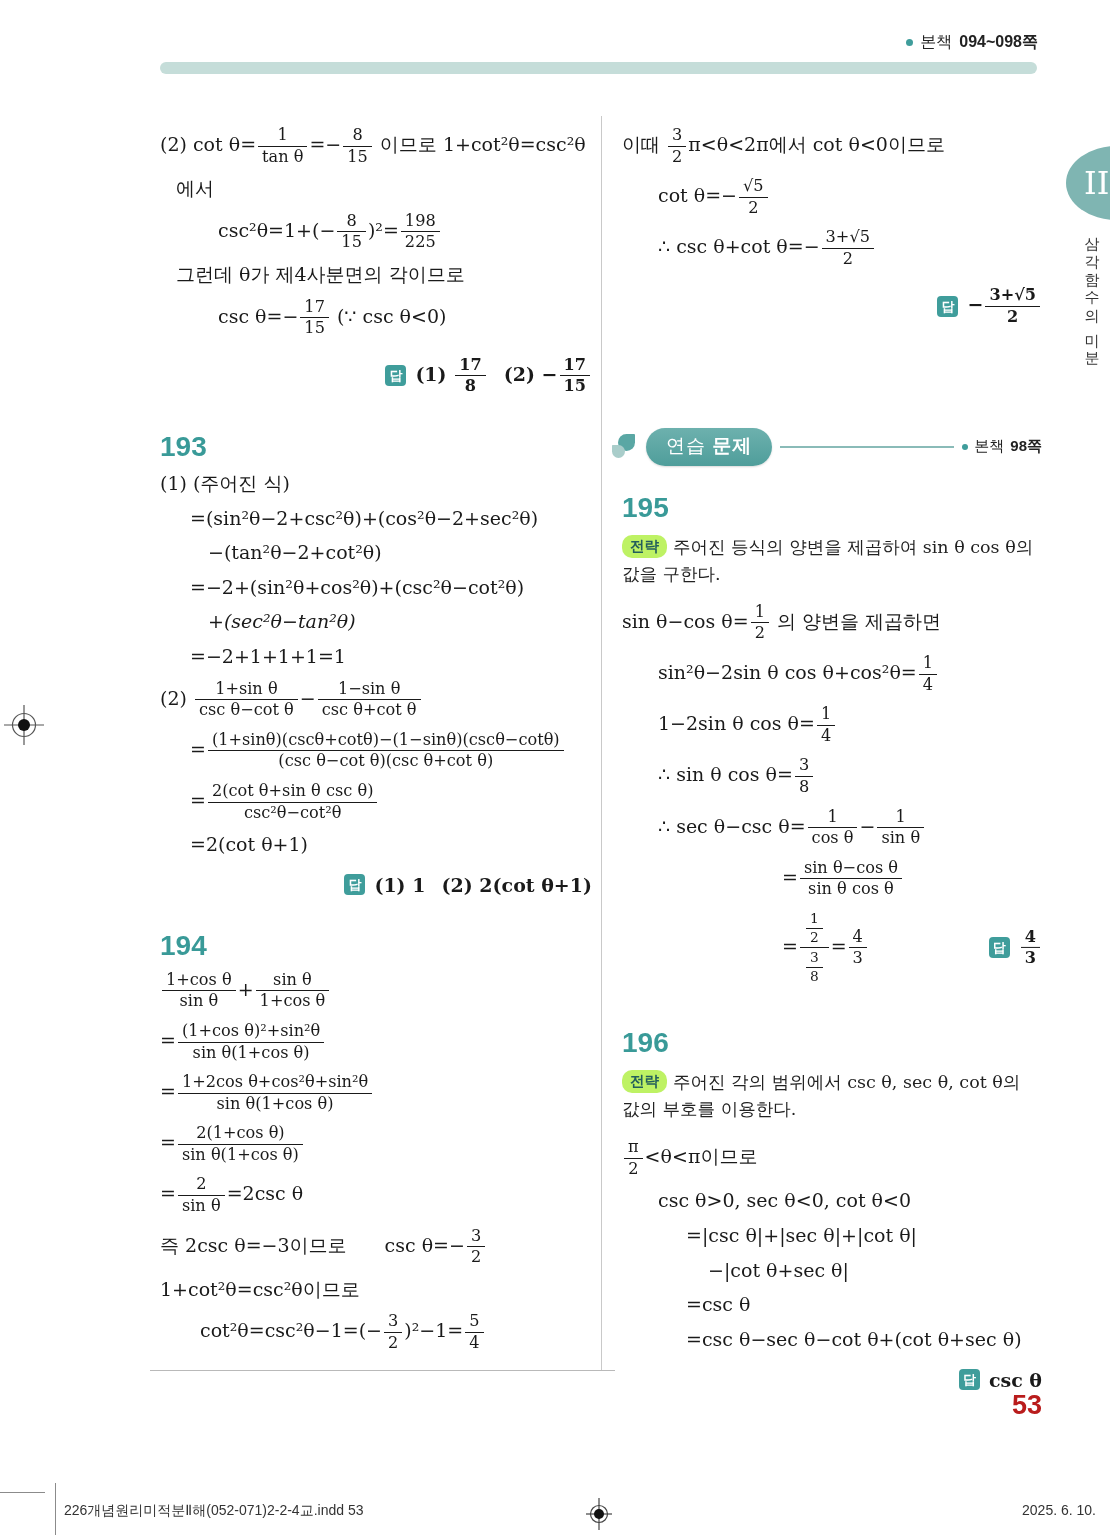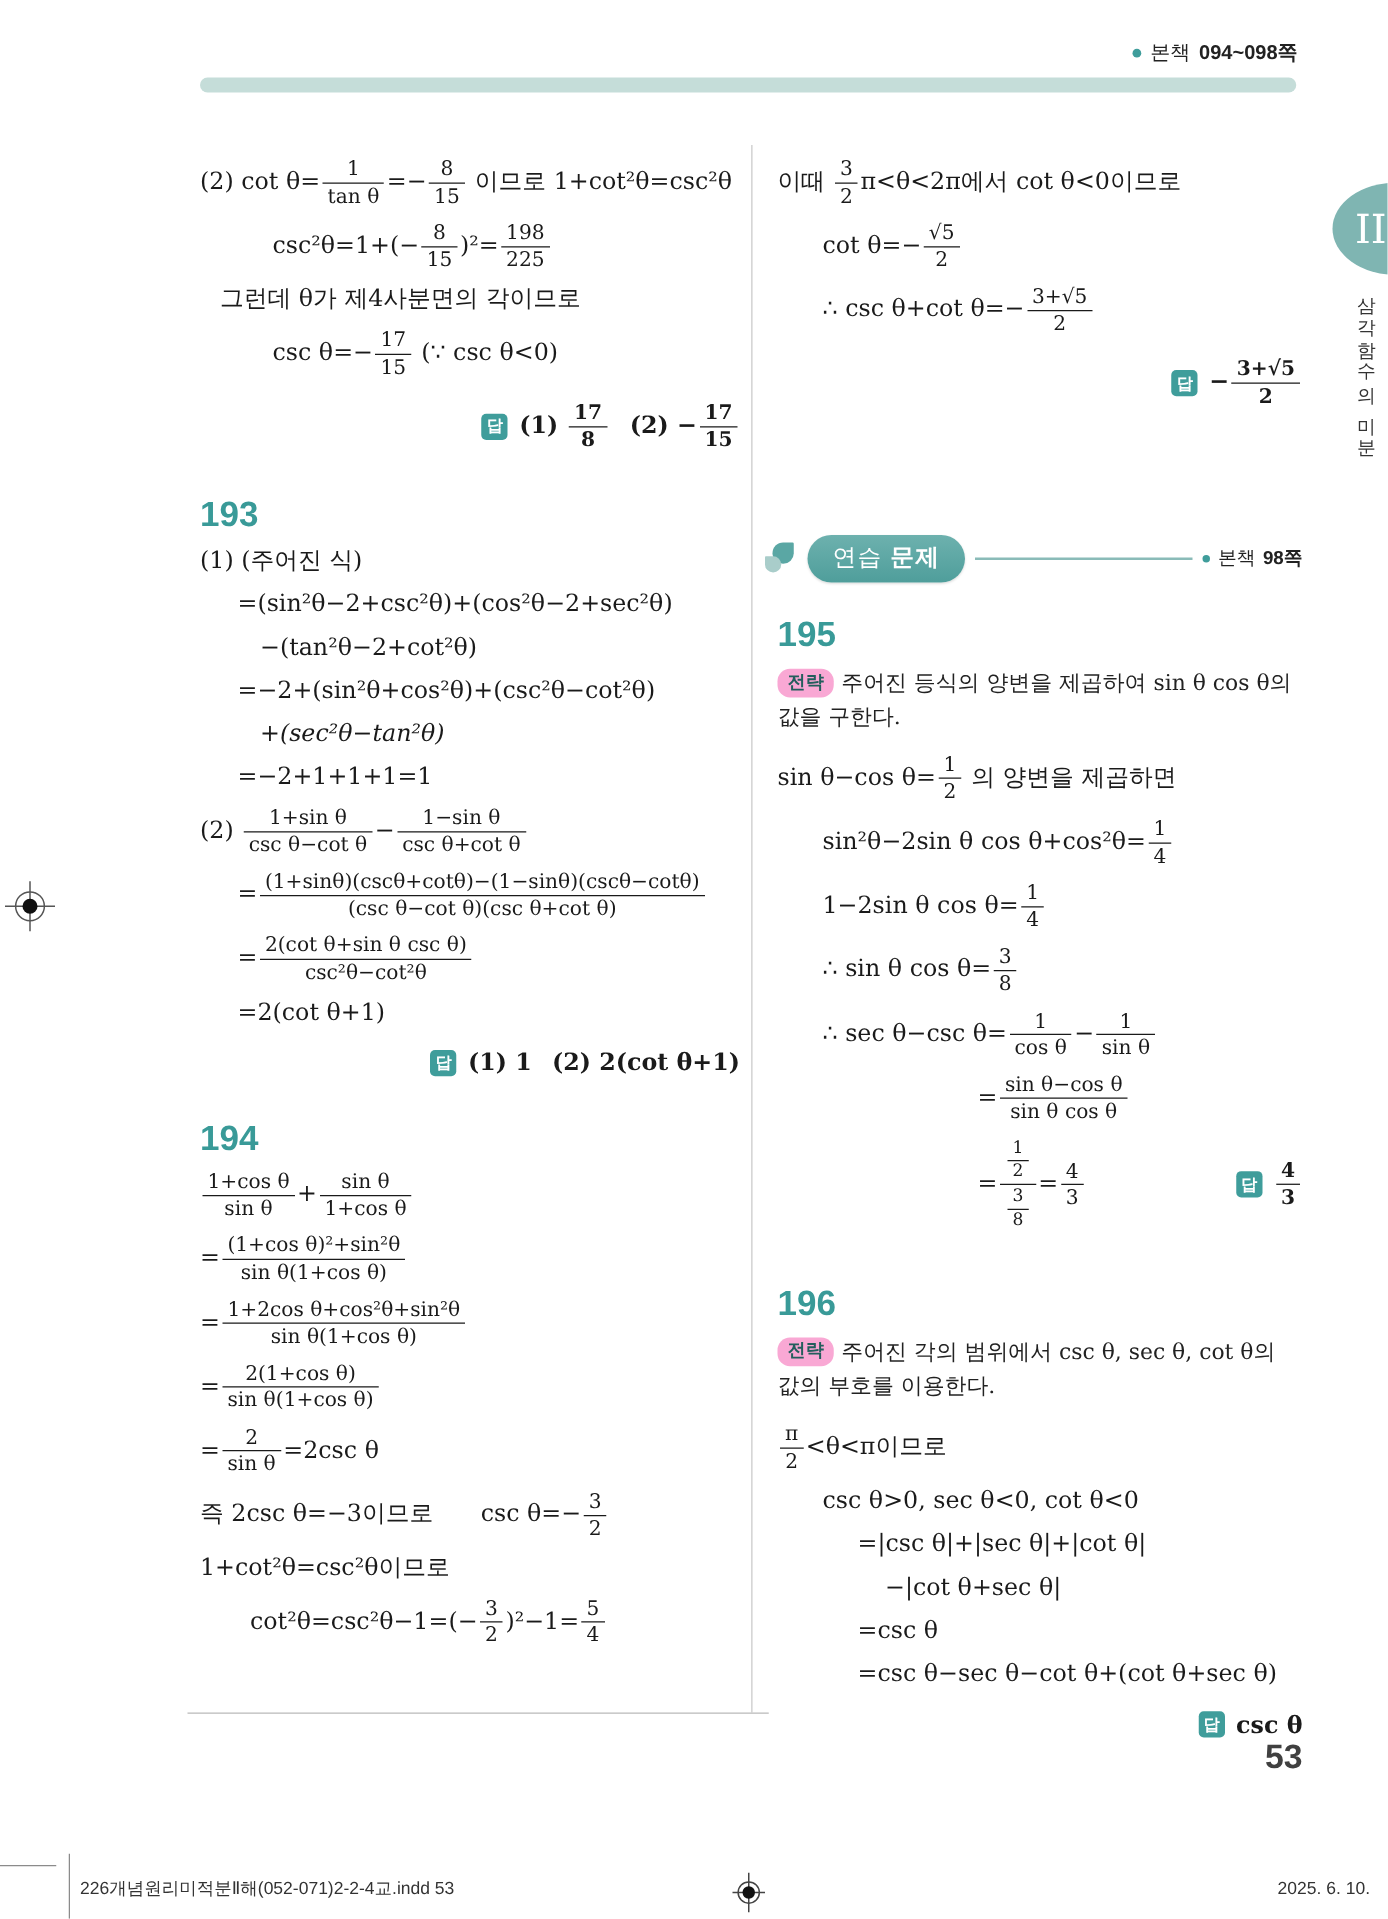--- a/index.html
+++ b/index.html
@@ -16,21 +16,21 @@
   .header-ref b{font-weight:700;}
   .header-rule{position:absolute;left:160px;top:62px;width:877px;height:12px;border-radius:7px;background:#c5ddd9;}
   .col-divider{position:absolute;left:601px;top:116px;width:1px;height:1254px;background:#c9c9c9;}
   .bottom-rule{position:absolute;left:150px;top:1370px;width:465px;height:1px;background:#b9b9b9;}
   .sidebar-circle{position:absolute;left:1066px;top:146px;width:84px;height:74px;border-radius:50%;
     background:#7fb5b2;color:#fff;display:flex;align-items:center;padding-left:18px;
     font-family:"DejaVu Serif",serif;font-size:32px;}
   .sidebar-title{position:absolute;left:1082px;top:226px;writing-mode:vertical-rl;
     font-family:"Liberation Sans",sans-serif;font-size:15px;color:#333;letter-spacing:3px;}
   .page-number{position:absolute;right:68px;top:1390px;font-family:"Liberation Sans",sans-serif;
-    font-size:27px;font-weight:700;color:#404040;}
+    font-size:27px;font-weight:700;color:#b91c1c;}
   .footer-file{position:absolute;left:64px;top:1502px;font-family:"Liberation Sans",sans-serif;
     font-size:14px;color:#333;}
   .footer-date{position:absolute;right:14px;top:1502px;font-family:"Liberation Sans",sans-serif;
     font-size:14px;color:#333;}
   .crop-bl-h{position:absolute;left:0;top:1492px;width:45px;height:1px;background:#8b8b8b;}
   .crop-bl-v{position:absolute;left:55px;top:1483px;width:1px;height:52px;background:#8b8b8b;}
   .reg-left{position:absolute;left:3px;top:704px;}
   .reg-center{position:absolute;left:583px;top:1498px;}
   
   .col{position:absolute;top:116px;}
@@ -62,21 +62,21 @@
     padding:5px 20px 7px;font-family:"Liberation Sans",sans-serif;font-size:19px;letter-spacing:1px;
     box-shadow:0 1px 2px rgba(0,0,0,.15);white-space:nowrap;}
   .practice-pill b{font-weight:700;}
   .practice-line{flex:1 1 auto;height:2px;background:#8abbb8;}
   .practice-ref{display:flex;align-items:center;gap:6px;font-family:"Liberation Sans",sans-serif;
     font-size:15px;color:#222;white-space:nowrap;}
   .practice-ref .dot{width:6px;height:6px;border-radius:50%;background:#3f9d9b;display:inline-block;}
   .practice-ref b{font-weight:700;}
   
   .strategy{margin:12px 0 14px;font-size:17.5px;line-height:1.55;color:#222;}
-  .badge-strategy{display:inline-block;background:#f9a8d4;color:#235e5c;border-radius:10px;
+  .badge-strategy{display:inline-block;background:#bef264;color:#235e5c;border-radius:10px;
     padding:0 8px 1px;font-family:"Liberation Sans",sans-serif;font-size:14.5px;font-weight:700;
     vertical-align:2px;margin-right:6px;}
 </style>
 </head>
 <body>
 
 <div class="header-ref">
   <span class="dot"></span>
   <span>본책</span>
   <b>094~098쪽</b>
@@ -92,20 +92,21 @@
 
 <div class="col col-left">
   <div>
       <div class="mline" style="padding-left: 0px;">(2) cot θ=<span class="frac">
           <span class="fnum">1</span>
           <span class="fden">tan θ</span>
         </span>=−<span class="frac">
           <span class="fnum">8</span>
           <span class="fden">15</span>
         </span> 이므로 1+cot²θ=csc²θ</div>
+      <div class="mline" style="padding-left: 16px;">에서</div>
       <div class="mline" style="padding-left: 58px;">csc²θ=1+(−<span class="frac">
           <span class="fnum">8</span>
           <span class="fden">15</span>
         </span>)²=<span class="frac">
           <span class="fnum">198</span>
           <span class="fden">225</span>
         </span></div>
       <div class="mline" style="padding-left: 16px;">그런데 θ가 제4사분면의 각이므로</div>
       <div class="mline" style="padding-left: 58px;">csc θ=−<span class="frac">
           <span class="fnum">17</span>

